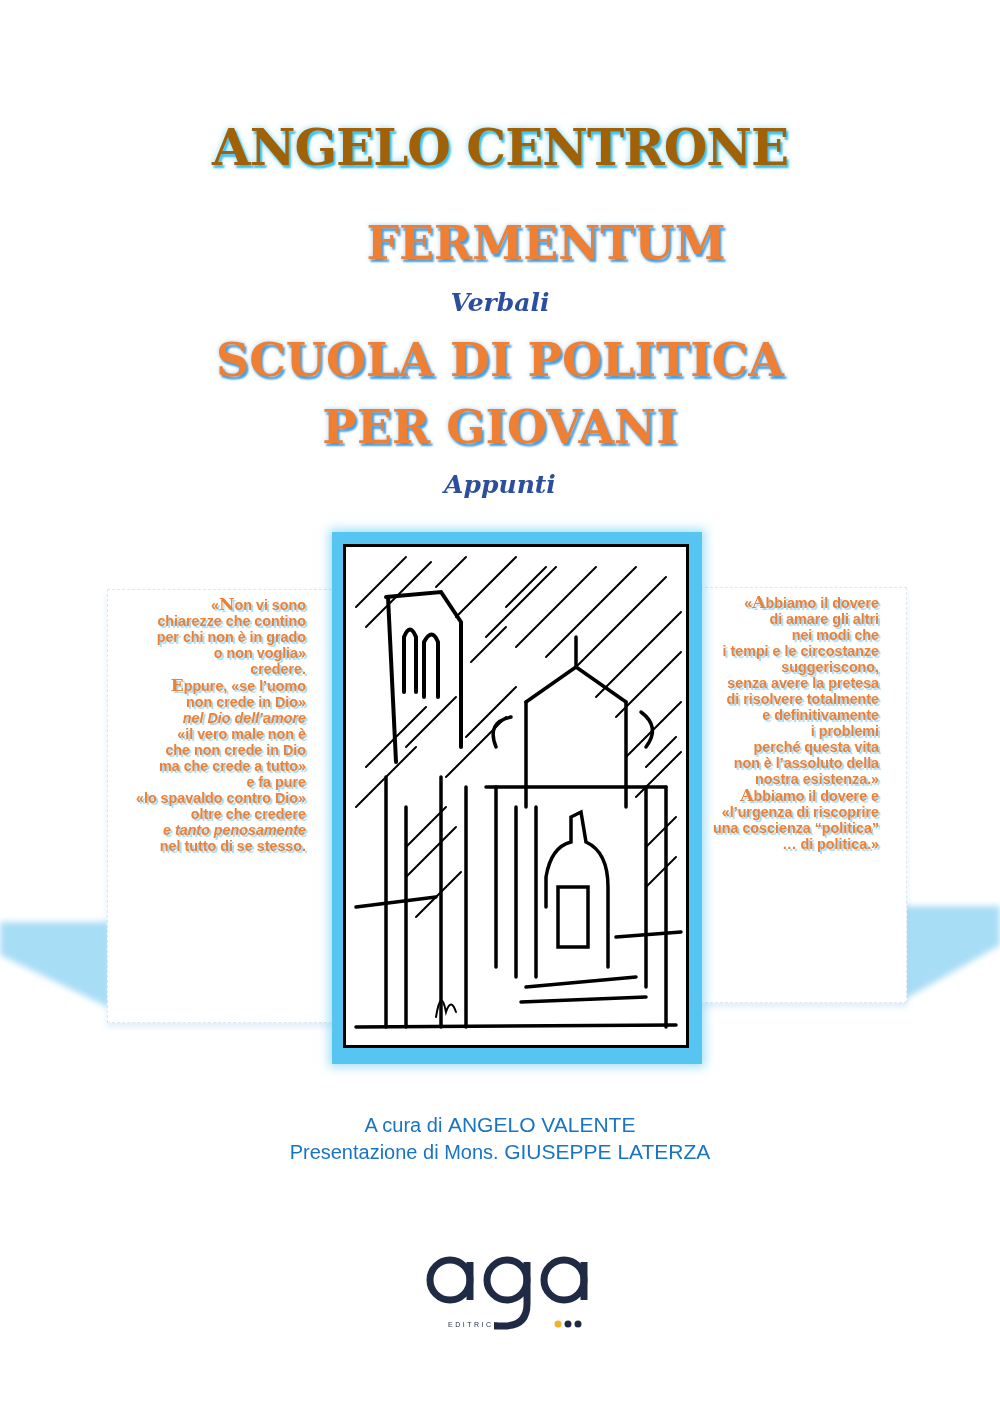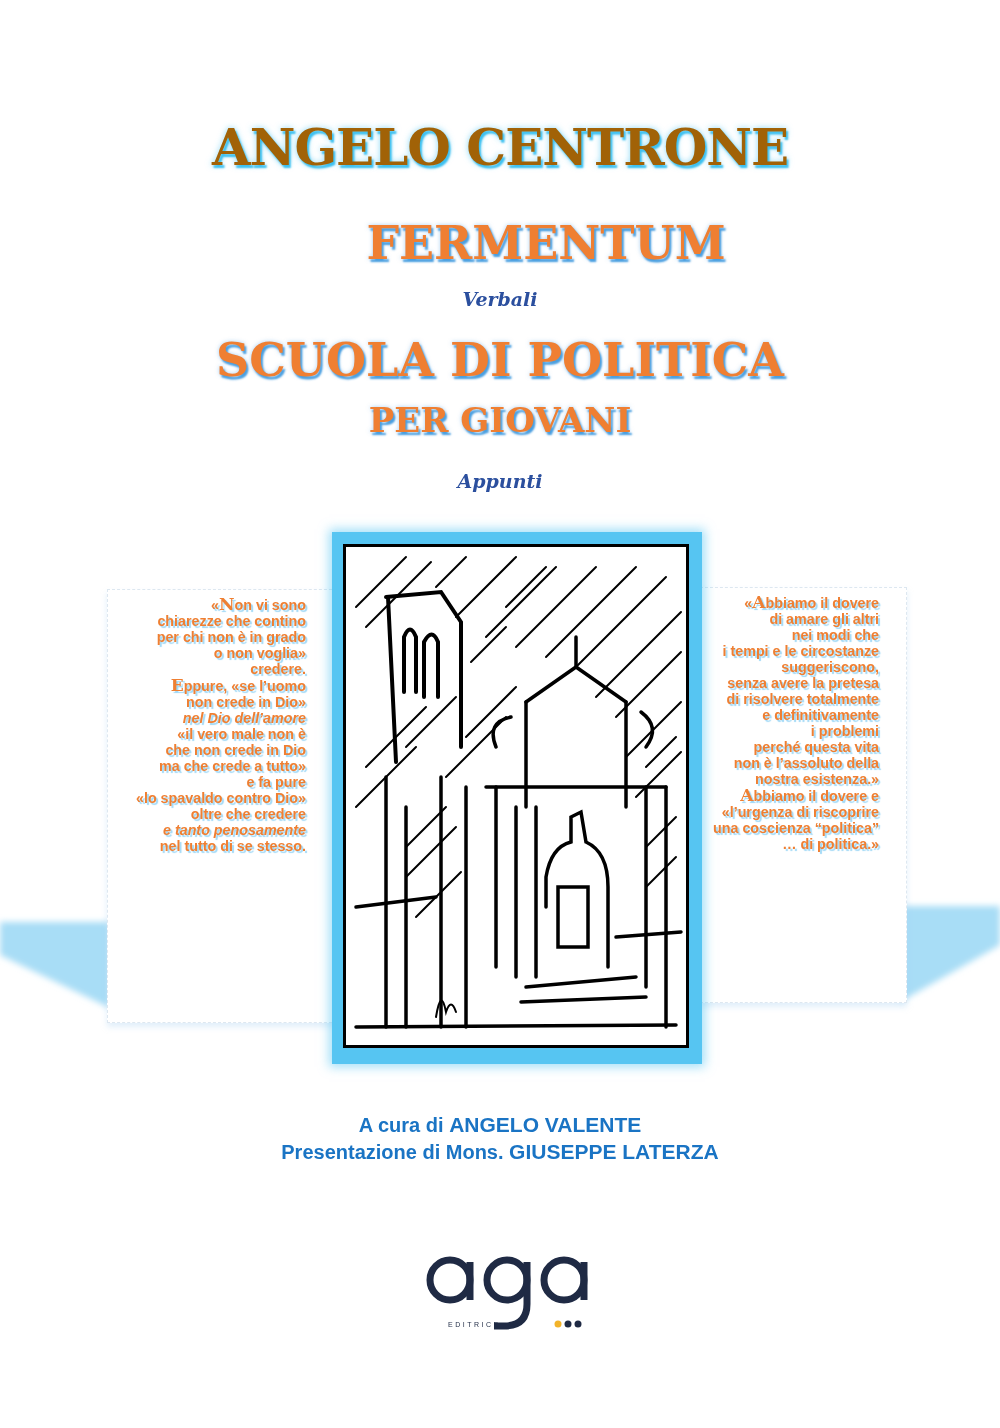--- a/index.html
+++ b/index.html
@@ -11,24 +11,24 @@
     color:#a16207;
     text-shadow: 2px 3px 2px #3cc0f0, 0 0 6px rgba(60,190,240,0.6);
   }
   .title {
     position:absolute; left:0; width:1000px; text-align:center;
     font-family:"DejaVu Serif", serif; font-weight:bold; color:#ef7f32;
     text-shadow: 2px 3px 2px #4a9fe0, 0 0 4px rgba(80,160,230,0.5);
   }
   .t-ferm { top:216px; font-size:46px;margin-left:46px; }
   .t-scuola { top:333px; font-size:46px;text-align:center; }
-  .t-per { top:400px; font-size:34px; }
+  .t-per { top:400px; font-size:46px; }
   .sub {
     position:absolute; left:0; width:1000px; text-align:center;
-    font-family:"DejaVu Serif", serif; font-weight:bold; font-style:italic; font-size:19px; color:#2b4f9e;
+    font-family:"DejaVu Serif", serif; font-weight:bold; font-style:italic; font-size:25px; color:#2b4f9e;
   }
   .s-verb { top:288px; }
   .s-app { top:470px; }
   .quote-box {
     position:absolute; background:#fff;
     border:1px dashed #dde7f0;
     box-shadow: 0 4px 6px rgba(170,210,240,0.35);
   }
   .qbox-left { left:107px; top:589px; width:228px; height:432px; }
   .qbox-right { left:700px; top:587px; width:205px; height:414px; }
@@ -44,21 +44,21 @@
   .frame {
     position:absolute; left:332px; top:532px; width:370px; height:532px;
     background:#56c5f2; box-shadow:0 0 10px 3px rgba(86,197,242,0.55);
   }
   .drawing {
     position:absolute; left:11px; top:12px; width:346px; height:504px;
     background:#fff; border:3px solid #000; box-sizing:border-box; overflow:hidden;
   }
   .credits {
     position:absolute; left:0; width:1000px; text-align:center;
-    font-family:"Liberation Sans", sans-serif; font-size:20px; color:#1a74c4;font-weight:bold;
+    font-family:"Liberation Sans", sans-serif; font-size:20px; color:#1a74c4;
   }
   .c1 { top:1113px; }
   .c2 { top:1140px; }
   .c1 .big, .c2 .big { font-size:21px; }
   .logo { position:absolute; left:424px; top:1254px; width:170px; height:80px; }
 </style>
 </head>
 <body>
 
 <svg class="band" viewBox="0 0 1000 1428">

